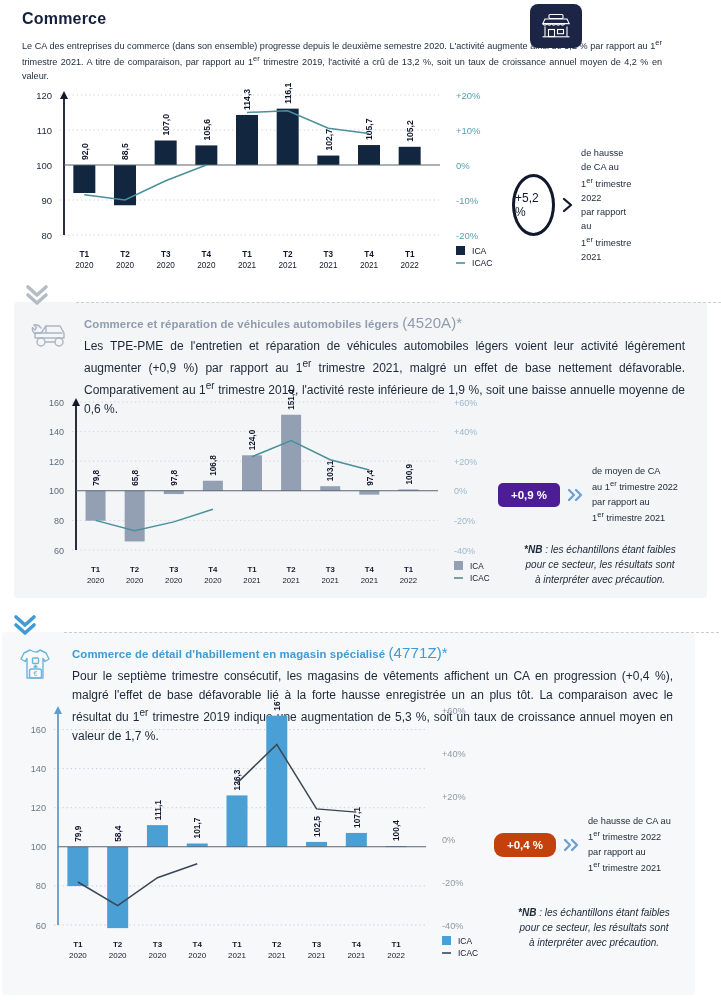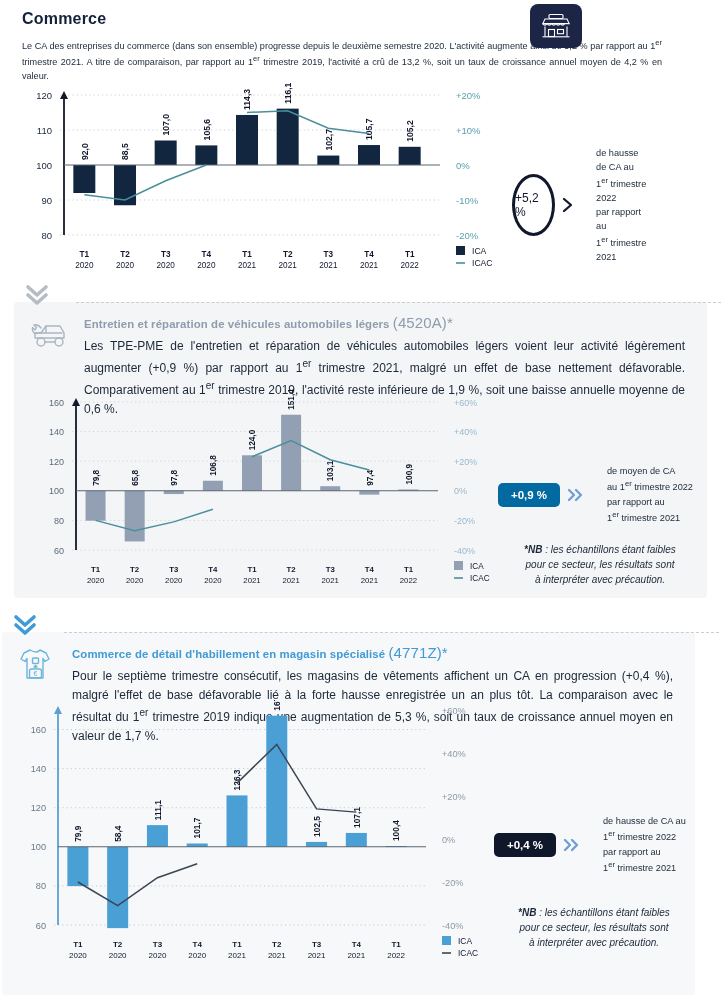--- a/index.html
+++ b/index.html
@@ -62,23 +62,23 @@
     width: 62px; height: 62px; border-radius: 50%;
     border: 3.2px solid #12182b;
     display: flex; align-items: center; justify-content: center;
     font-size: 12px; font-weight: normal; color: #12182b;
   }
   .pill-rect {
     min-width: 62px; padding: 6px 10px; border-radius: 5px;
     display: flex; align-items: center; justify-content: center;
     font-size: 11.5px; font-weight: bold; color: #ffffff;
   }
-  .pill-gray { background: #0369a1; }
-  .pill-blue { background: #0f172a; }
-  .callout-text { font-size: 9.2px; line-height: 1.55; color: #1b2838; margin-left: 15px; }
+  .pill-gray { background: #4c1d95; }
+  .pill-blue { background: #c2410c; border-radius: 9px; }
+  .callout-text { font-size: 9.2px; line-height: 1.55; color: #1b2838; }
   .arrow { display: flex; align-items: center; }
 
   .nb {
     position: absolute; font-size: 10px; line-height: 1.5;
     font-style: italic; color: #1b2838; text-align: center; width: 200px;
   }
   .nb b { font-style: italic; }
 
   
 </style>
@@ -202,21 +202,21 @@
           <path d="M10 22 h26 v-5 l-4-7 H18 l-5 7 h-4 q-2 0 -2 2 v3 z"></path>
           <path d="M18 10 v7 M6 17 h28"></path>
           <circle cx="13" cy="26" r="4"></circle>
           <circle cx="31" cy="26" r="4"></circle>
           <path d="M17 26 h10"></path>
           <path d="M13 12 q-3 -4 -7 -3 l2.5 2.5 -1.5 2.5 -2.5 -2.5 q-1 4 3 6"></path>
         </svg>
       </div>
       <div class="sec-body">
         <div class="sec-title sec-title-gray">
-          <span>Entretien et réparation de véhicules automobiles légers</span>
+          <span>Commerce et réparation de véhicules automobiles légers</span>
           <span class="code">(4520A)*</span>
         </div>
         <div class="sec-text">
           Les TPE-PME de l'entretien et réparation de véhicules automobiles légers voient leur activité légèrement augmenter
           (+0,9&nbsp;%) par rapport au 1<sup>er</sup> trimestre 2021, malgré un effet de base nettement défavorable. Comparativement au
           1<sup>er</sup> trimestre 2019, l'activité reste inférieure de 1,9&nbsp;%, soit une baisse annuelle moyenne de 0,6&nbsp;%.
         </div>
       </div>
     </div>
 

